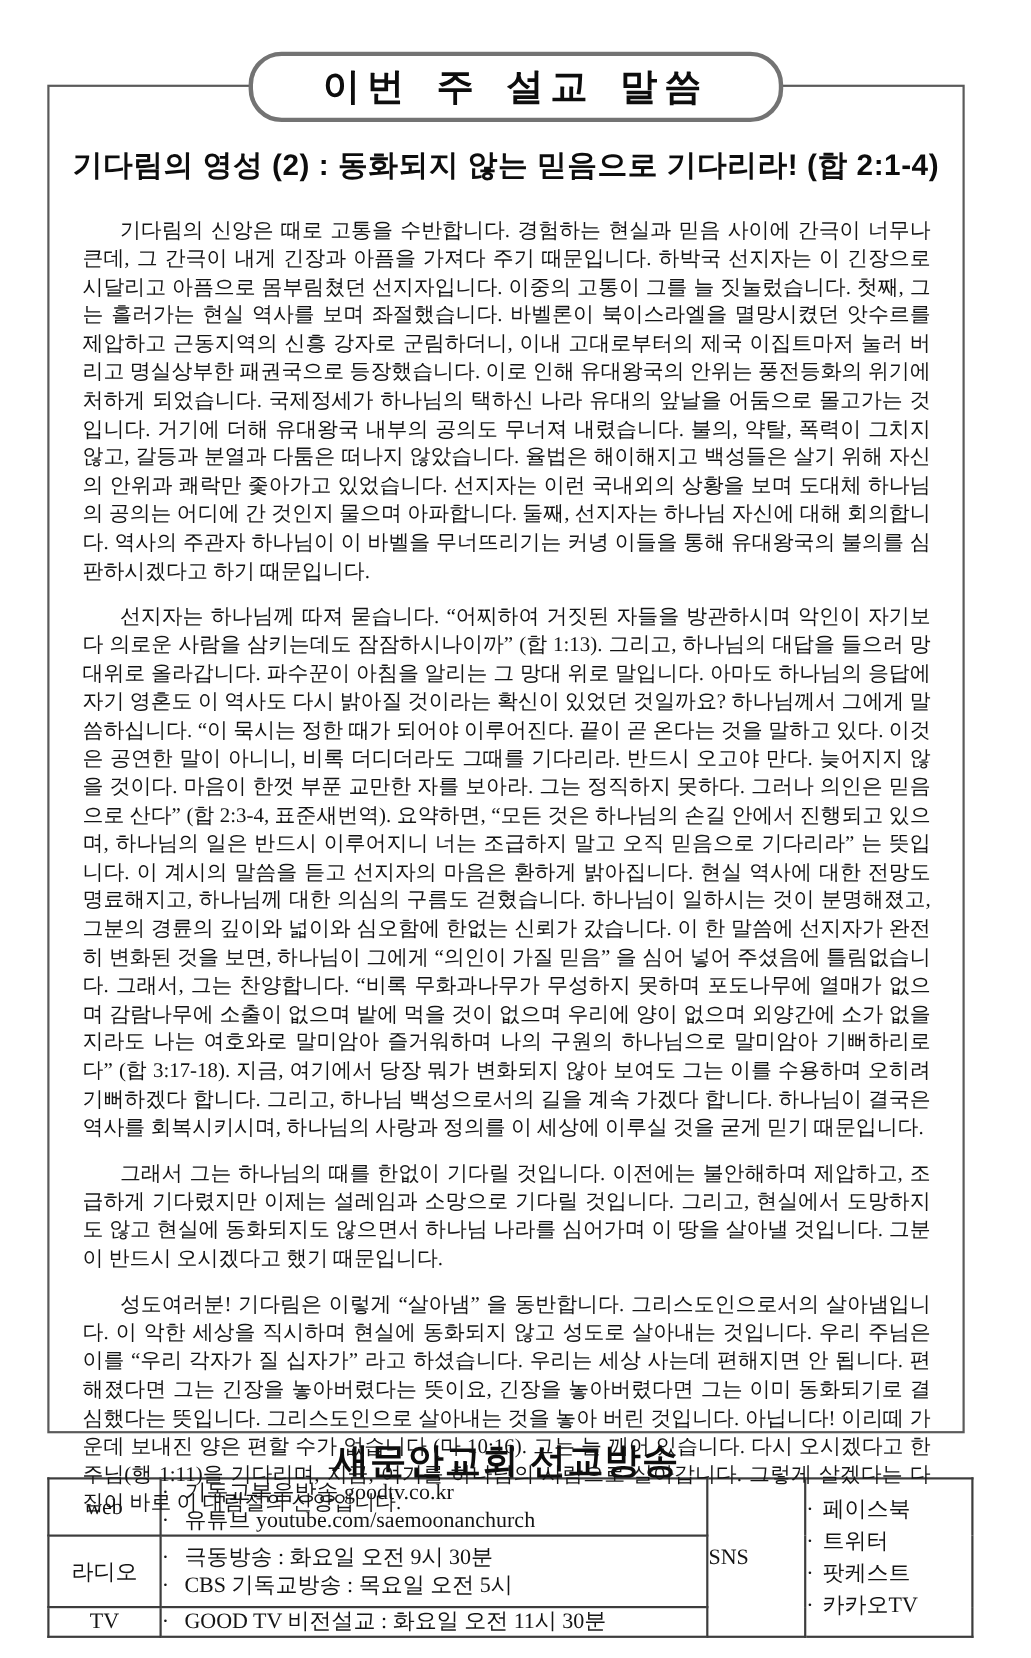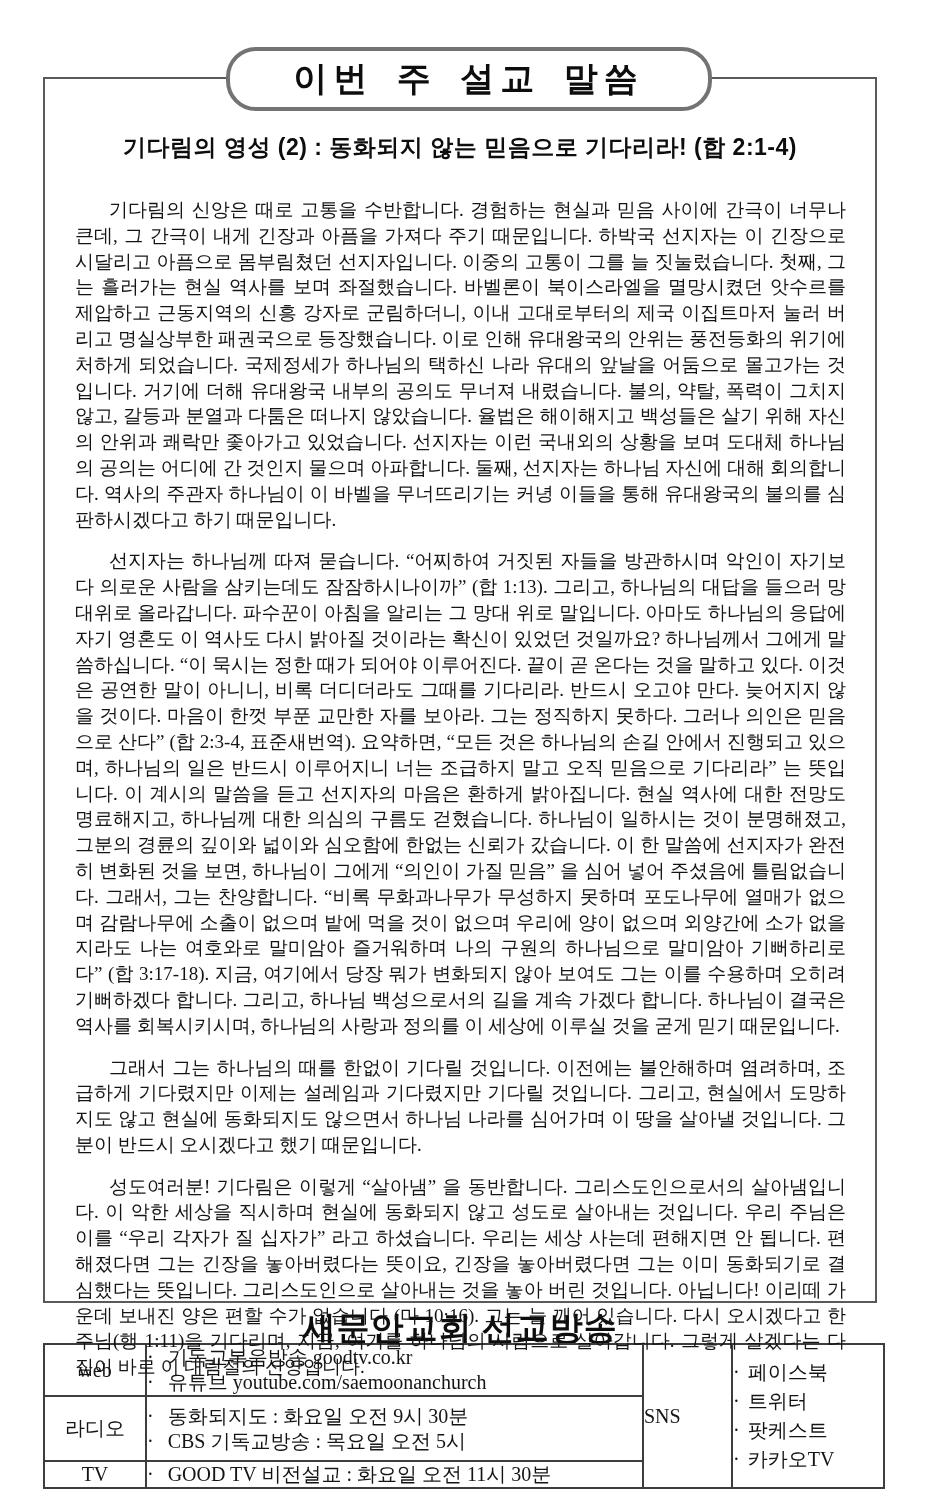--- a/index.html
+++ b/index.html
@@ -55,21 +55,21 @@
     z-index: 1;
   }
   .sermon-title {
     position: absolute;
     left: 0;
     right: 0;
     top: 53px;
     text-align: center;
     font-family: "Liberation Sans", sans-serif;
     font-weight: bold;
-    font-size: 23px;
+    font-size: 27px;
     letter-spacing: 0.5px;
     color: #0d0d0d;
     white-space: nowrap;
   }
   .sermon-body {
     position: absolute;
     left: 14px;
     right: 13px;
     top: 102px;
     font-size: 19px;
@@ -147,21 +147,21 @@
 
 <div class="banner-pill">
   <span class="banner-text">이번 주 설교 말씀</span>
 </div>
 
 <div class="sermon-box">
   <div class="sermon-title">기다림의 영성 (2) : 동화되지 않는 믿음으로 기다리라! (합 2:1-4)</div>
   <div class="sermon-body">
     <p>기다림의 신앙은 때로 고통을 수반합니다. 경험하는 현실과 믿음 사이에 간극이 너무나 큰데, 그 간극이 내게 긴장과 아픔을 가져다 주기 때문입니다. 하박국 선지자는 이 긴장으로 시달리고 아픔으로 몸부림쳤던 선지자입니다. 이중의 고통이 그를 늘 짓눌렀습니다. 첫째, 그는 흘러가는 현실 역사를 보며 좌절했습니다. 바벨론이 북이스라엘을 멸망시켰던 앗수르를 제압하고 근동지역의 신흥 강자로 군림하더니, 이내 고대로부터의 제국 이집트마저 눌러 버리고 명실상부한 패권국으로 등장했습니다. 이로 인해 유대왕국의 안위는 풍전등화의 위기에 처하게 되었습니다. 국제정세가 하나님의 택하신 나라 유대의 앞날을 어둠으로 몰고가는 것입니다. 거기에 더해 유대왕국 내부의 공의도 무너져 내렸습니다. 불의, 약탈, 폭력이 그치지 않고, 갈등과 분열과 다툼은 떠나지 않았습니다. 율법은 해이해지고 백성들은 살기 위해 자신의 안위과 쾌락만 좇아가고 있었습니다. 선지자는 이런 국내외의 상황을 보며 도대체 하나님의 공의는 어디에 간 것인지 물으며 아파합니다. 둘째, 선지자는 하나님 자신에 대해 회의합니다. 역사의 주관자 하나님이 이 바벨을 무너뜨리기는 커녕 이들을 통해 유대왕국의 불의를 심판하시겠다고 하기 때문입니다.</p>
     <p>선지자는 하나님께 따져 묻습니다. “어찌하여 거짓된 자들을 방관하시며 악인이 자기보다 의로운 사람을 삼키는데도 잠잠하시나이까” (합 1:13). 그리고, 하나님의 대답을 들으러 망대위로 올라갑니다. 파수꾼이 아침을 알리는 그 망대 위로 말입니다. 아마도 하나님의 응답에 자기 영혼도 이 역사도 다시 밝아질 것이라는 확신이 있었던 것일까요? 하나님께서 그에게 말씀하십니다. “이 묵시는 정한 때가 되어야 이루어진다. 끝이 곧 온다는 것을 말하고 있다. 이것은 공연한 말이 아니니, 비록 더디더라도 그때를 기다리라. 반드시 오고야 만다. 늦어지지 않을 것이다. 마음이 한껏 부푼 교만한 자를 보아라. 그는 정직하지 못하다. 그러나 의인은 믿음으로 산다” (합 2:3-4, 표준새번역). 요약하면, “모든 것은 하나님의 손길 안에서 진행되고 있으며, 하나님의 일은 반드시 이루어지니 너는 조급하지 말고 오직 믿음으로 기다리라” 는 뜻입니다. 이 계시의 말씀을 듣고 선지자의 마음은 환하게 밝아집니다. 현실 역사에 대한 전망도 명료해지고, 하나님께 대한 의심의 구름도 걷혔습니다. 하나님이 일하시는 것이 분명해졌고, 그분의 경륜의 깊이와 넓이와 심오함에 한없는 신뢰가 갔습니다. 이 한 말씀에 선지자가 완전히 변화된 것을 보면, 하나님이 그에게 “의인이 가질 믿음” 을 심어 넣어 주셨음에 틀림없습니다. 그래서, 그는 찬양합니다. “비록 무화과나무가 무성하지 못하며 포도나무에 열매가 없으며 감람나무에 소출이 없으며 밭에 먹을 것이 없으며 우리에 양이 없으며 외양간에 소가 없을지라도 나는 여호와로 말미암아 즐거워하며 나의 구원의 하나님으로 말미암아 기뻐하리로다” (합 3:17-18). 지금, 여기에서 당장 뭐가 변화되지 않아 보여도 그는 이를 수용하며 오히려 기뻐하겠다 합니다. 그리고, 하나님 백성으로서의 길을 계속 가겠다 합니다. 하나님이 결국은 역사를 회복시키시며, 하나님의 사랑과 정의를 이 세상에 이루실 것을 굳게 믿기 때문입니다.</p>
-    <p>그래서 그는 하나님의 때를 한없이 기다릴 것입니다. 이전에는 불안해하며 염려하며, 조급하게 기다렸지만 이제는 설레임과 기다렸지만 기다릴 것입니다. 그리고, 현실에서 도망하지도 않고 현실에 동화되지도 않으면서 하나님 나라를 심어가며 이 땅을 살아낼 것입니다. 그분이 반드시 오시겠다고 했기 때문입니다.</p>
+    <p>그래서 그는 하나님의 때를 한없이 기다릴 것입니다. 이전에는 불안해하며 제압하고, 조급하게 기다렸지만 이제는 설레임과 소망으로 기다릴 것입니다. 그리고, 현실에서 도망하지도 않고 현실에 동화되지도 않으면서 하나님 나라를 심어가며 이 땅을 살아낼 것입니다. 그분이 반드시 오시겠다고 했기 때문입니다.</p>
     <p>성도여러분! 기다림은 이렇게 “살아냄” 을 동반합니다. 그리스도인으로서의 살아냄입니다. 이 악한 세상을 직시하며 현실에 동화되지 않고 성도로 살아내는 것입니다. 우리 주님은 이를 “우리 각자가 질 십자가” 라고 하셨습니다. 우리는 세상 사는데 편해지면 안 됩니다. 편해졌다면 그는 긴장을 놓아버렸다는 뜻이요, 긴장을 놓아버렸다면 그는 이미 동화되기로 결심했다는 뜻입니다. 그리스도인으로 살아내는 것을 놓아 버린 것입니다. 아닙니다! 이리떼 가운데 보내진 양은 편할 수가 없습니다 (마 10:16). 그는 늘 깨어 있습니다. 다시 오시겠다고 한 주님(행 1:11)을 기다리며, 지금, 여기를 하나님의 사람으로 살아갑니다. 그렇게 살겠다는 다짐이 바로 이 대림절의 신앙입니다.</p>
   </div>
 </div>
 
 <div class="broadcast-title">새문안교회 선교방송</div>
 
 <table class="broadcast-table">
   <tbody>
     <tr class="row-web">
       <td class="label-cell">web</td>
@@ -193,21 +193,21 @@
           <span class="bullet">·</span>
           <span>카카오TV</span>
         </div>
       </td>
     </tr>
     <tr class="row-radio">
       <td class="label-cell">라디오</td>
       <td class="content-cell">
         <div class="bullet-line">
           <span class="bullet">·</span>
-          <span>동화되지도 : 화요일 오전 9시 30분</span>
+          <span>극동방송 : 화요일 오전 9시 30분</span>
         </div>
         <div class="bullet-line">
           <span class="bullet">·</span>
           <span>CBS 기독교방송 : 목요일 오전 5시</span>
         </div>
       </td>
     </tr>
     <tr class="row-tv">
       <td class="label-cell">TV</td>
       <td class="content-cell">

